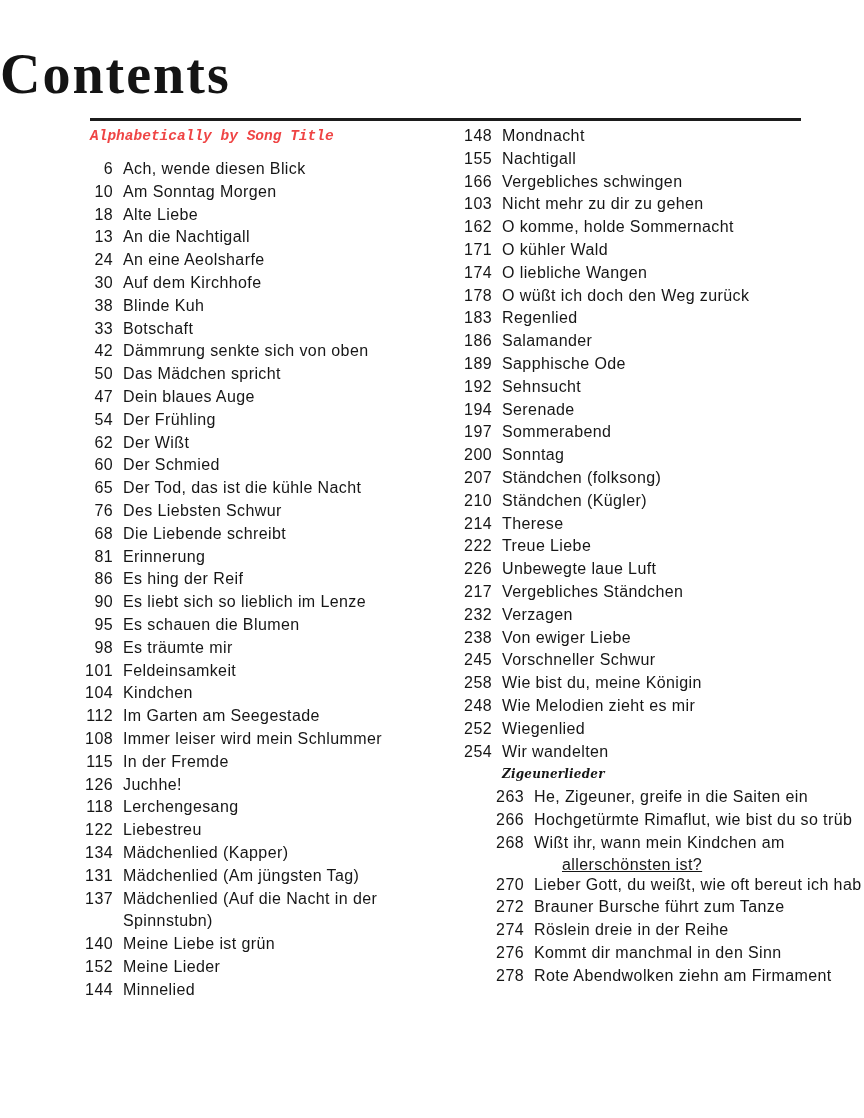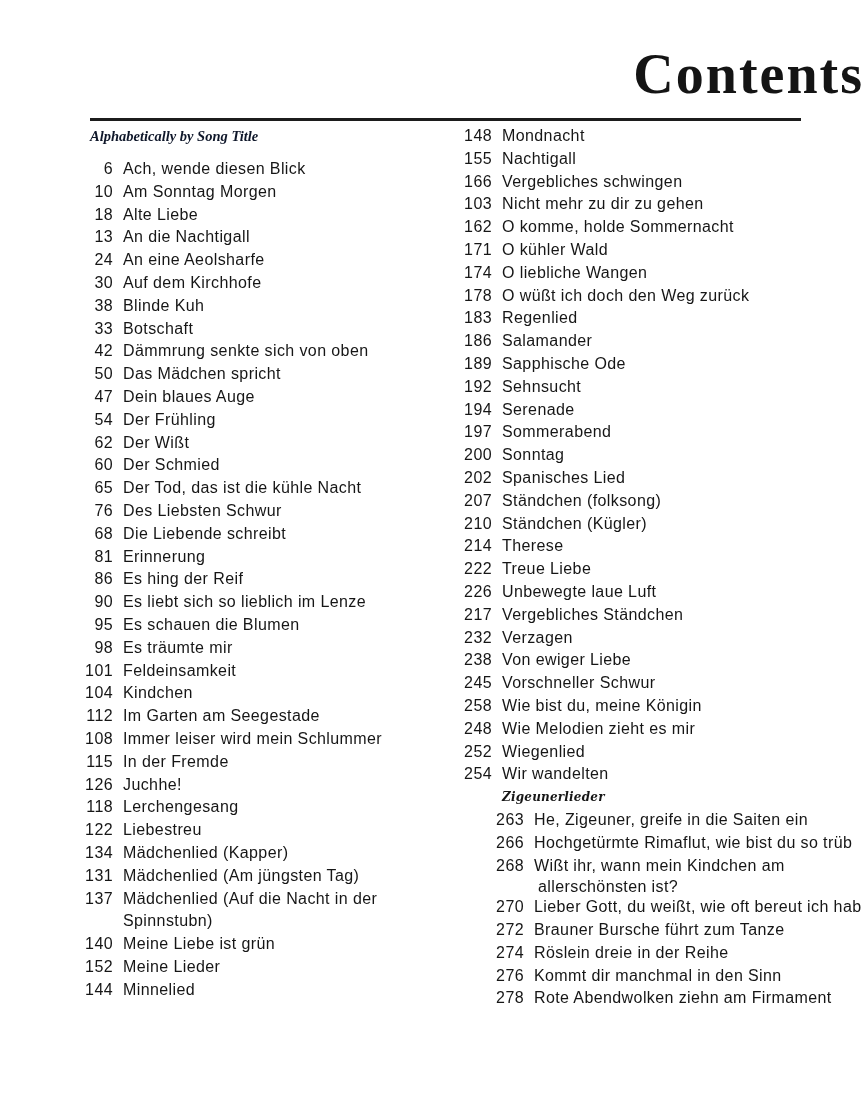--- a/index.html
+++ b/index.html
@@ -9,56 +9,56 @@
     color: #161616;
     font-family: "Liberation Sans", sans-serif;
     position: relative;
     overflow: hidden;
   }
   .sheet { position: absolute; inset: 0; background: #ffffff; }
 
   .page-title {
     position: absolute;
     top: 46px; left: 0; width: 100%;
-    text-align: right;
+    text-align: left;
     font-family: "Liberation Serif", serif;
     font-weight: bold;
     font-size: 56px;
     line-height: 1;
     letter-spacing: 2px;
     color: #141414;
   }
 
   .rule {
     position: absolute;
     top: 118px; left: 90px;
     width: 711px; height: 2.5px;
     background: #1c1c1c;
   }
 
   .section-label {
     position: absolute;
     top: 128px; left: 90px;
-    font-family: Liberation Serif, serif;
+    font-family: Liberation Mono, monospace;
     font-style: italic;
     font-weight: bold;
     font-size: 14.5px;
     line-height: 1.2;
-    color: #0f172a;
+    color: #ef4444;
   }
 
   .col { position: absolute; font-size: 16px; letter-spacing: 0.4px; }
   .col-left  { top: 158px; left: 63px;  width: 395px; }
   .col-right { top: 125px; left: 442px; width: 420px; }
 
   .entry { display: flex; line-height: 22.8px; }
   .num   { flex: 0 0 50px; width: 50px; text-align: right; }
   .song  { padding-left: 10px; }
   .entry.sub { margin-left: 32px; }
-  .line2 { display: block; line-height: 19px; margin-left: 4px; }
+  .line2 { display: block; line-height: 19px; margin-left: 28px; text-decoration: underline; }
 
   .subsection-label {
     font-family: "DejaVu Serif", serif;
     font-style: italic;
     font-weight: bold;
     font-size: 12px;
     line-height: 22.8px;
     margin-left: 60px;
     letter-spacing: 0.2px;
   }
@@ -276,24 +276,20 @@
         </div>
         <div class="entry">
           <span class="num">197</span>
           <span class="song">Sommerabend</span>
         </div>
         <div class="entry">
           <span class="num">200</span>
           <span class="song">Sonntag</span>
         </div>
         <div class="entry">
-          <span class="num">202</span>
-          <span class="song">Spanisches Lied</span>
-        </div>
-        <div class="entry">
           <span class="num">207</span>
           <span class="song">Ständchen (folksong)</span>
         </div>
         <div class="entry">
           <span class="num">210</span>
           <span class="song">Ständchen (Kügler)</span>
         </div>
         <div class="entry">
           <span class="num">214</span>
           <span class="song">Therese</span>

